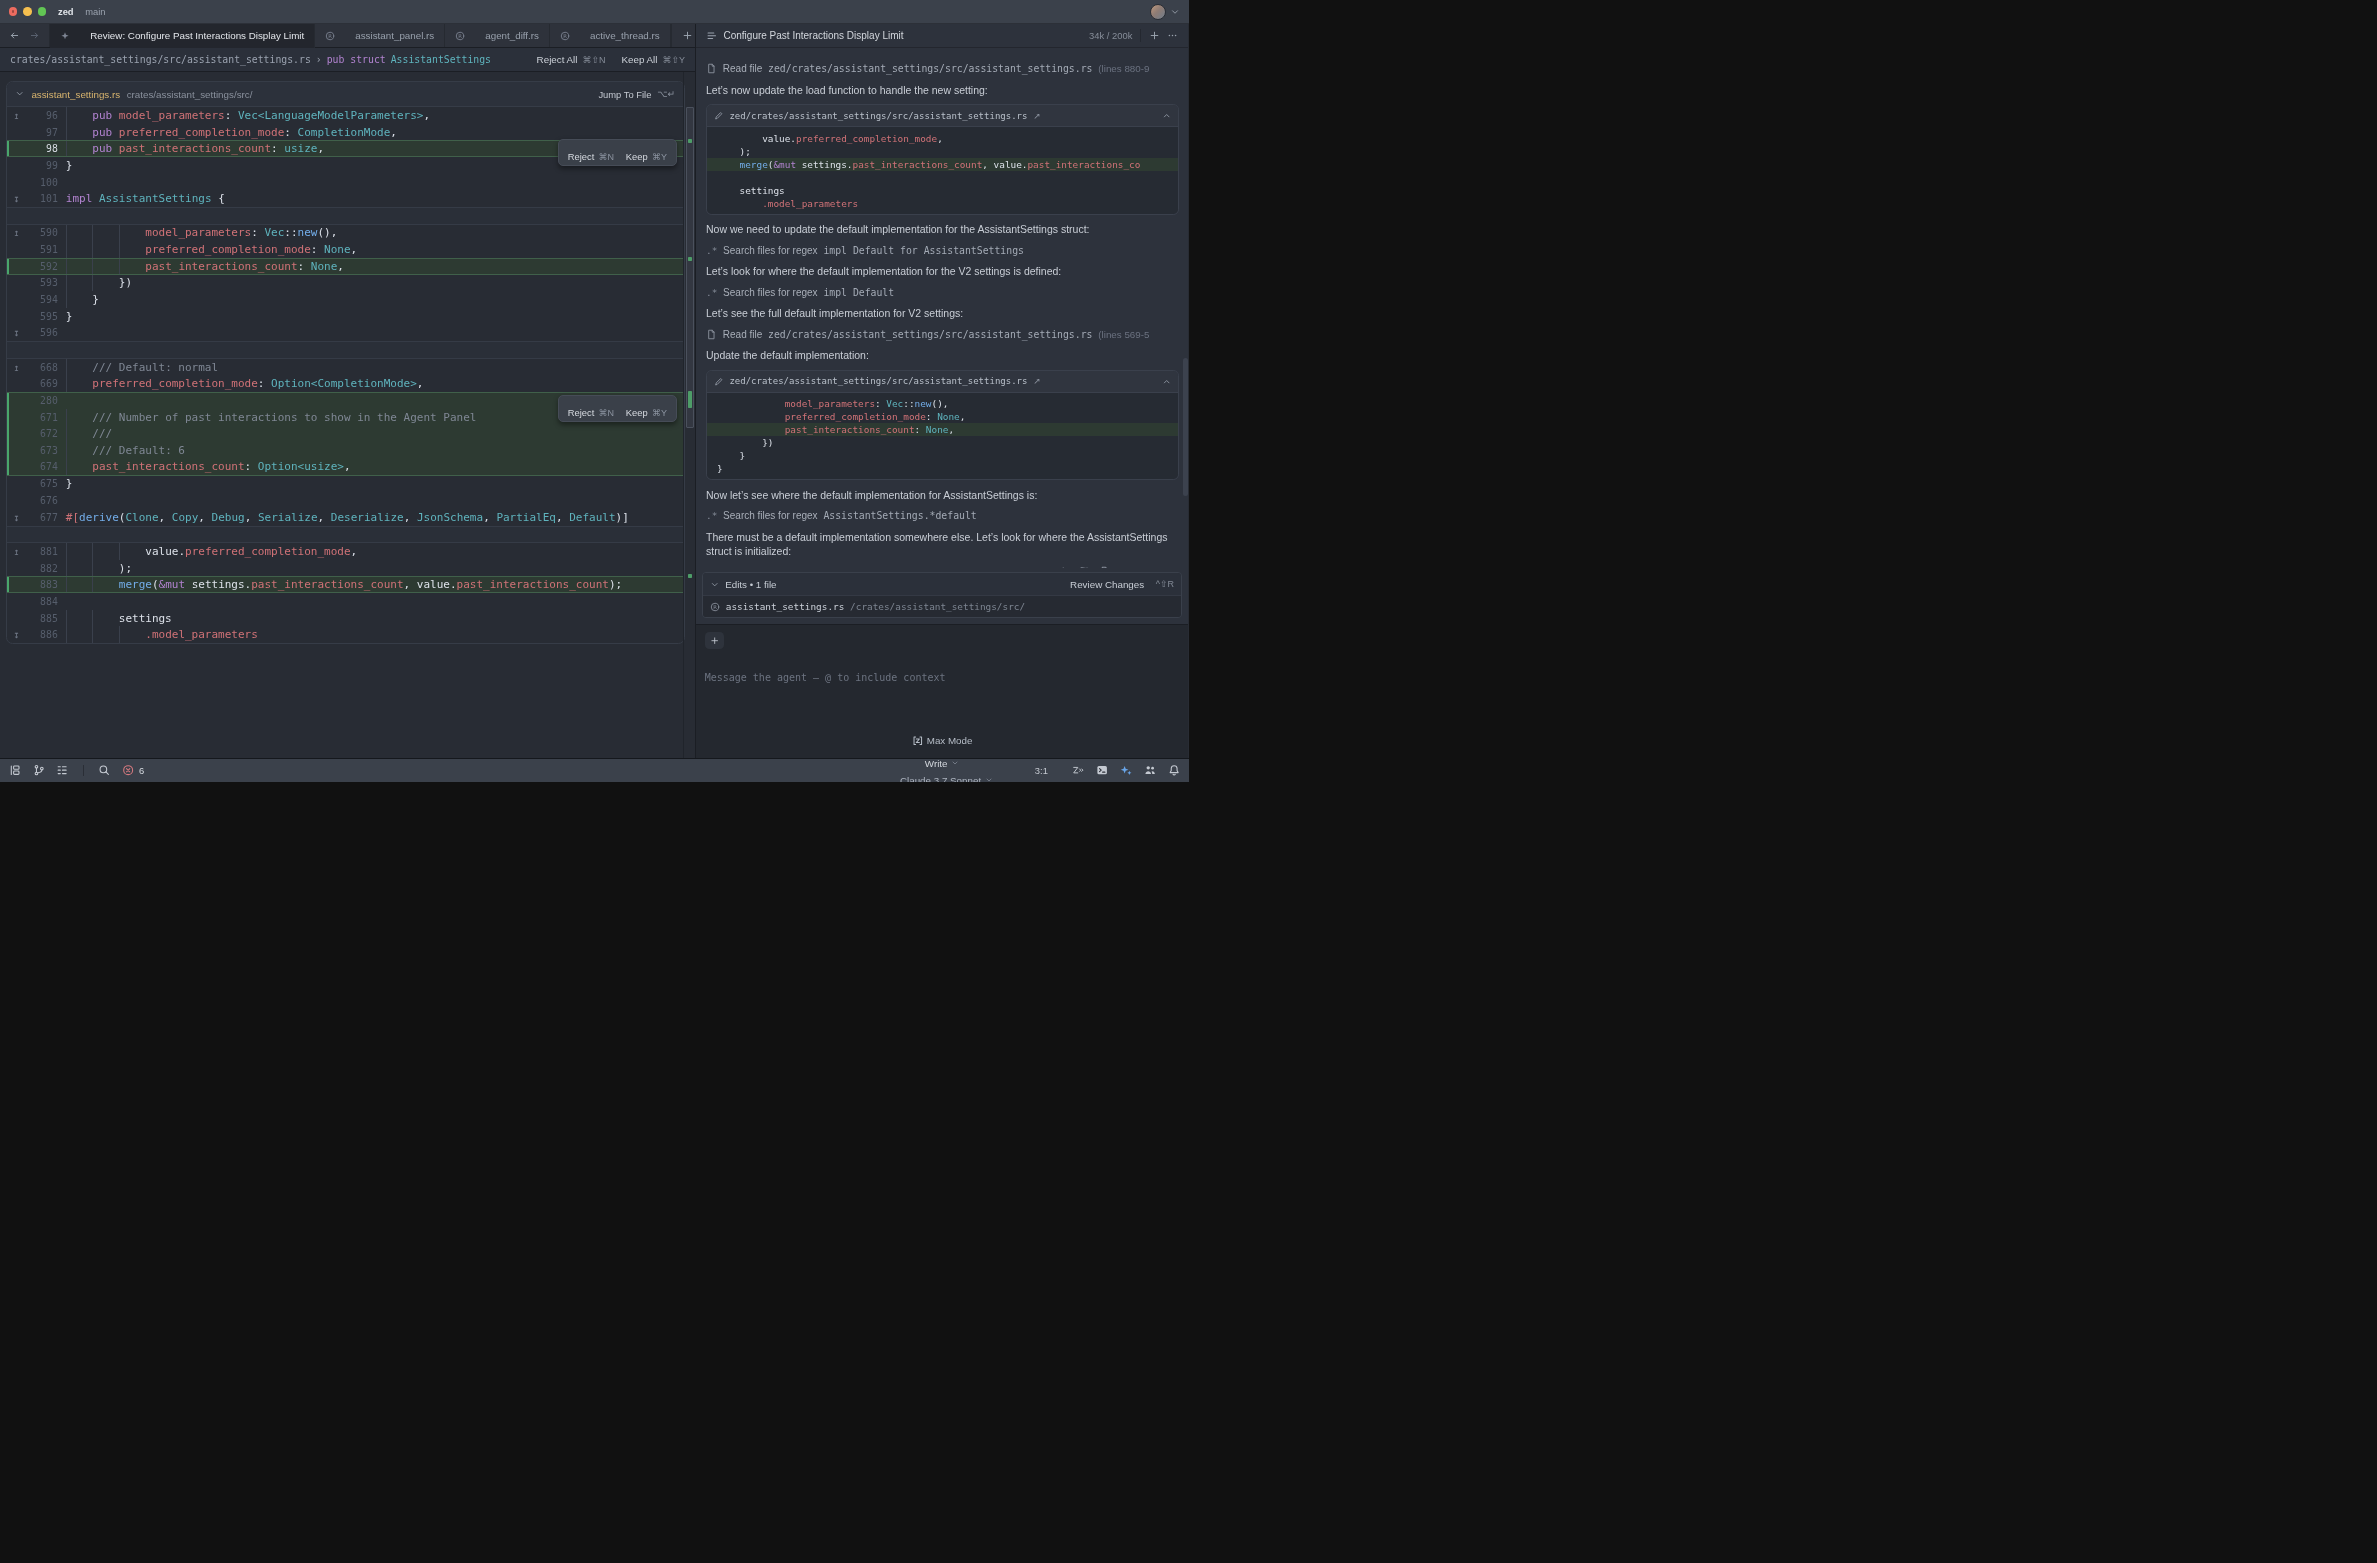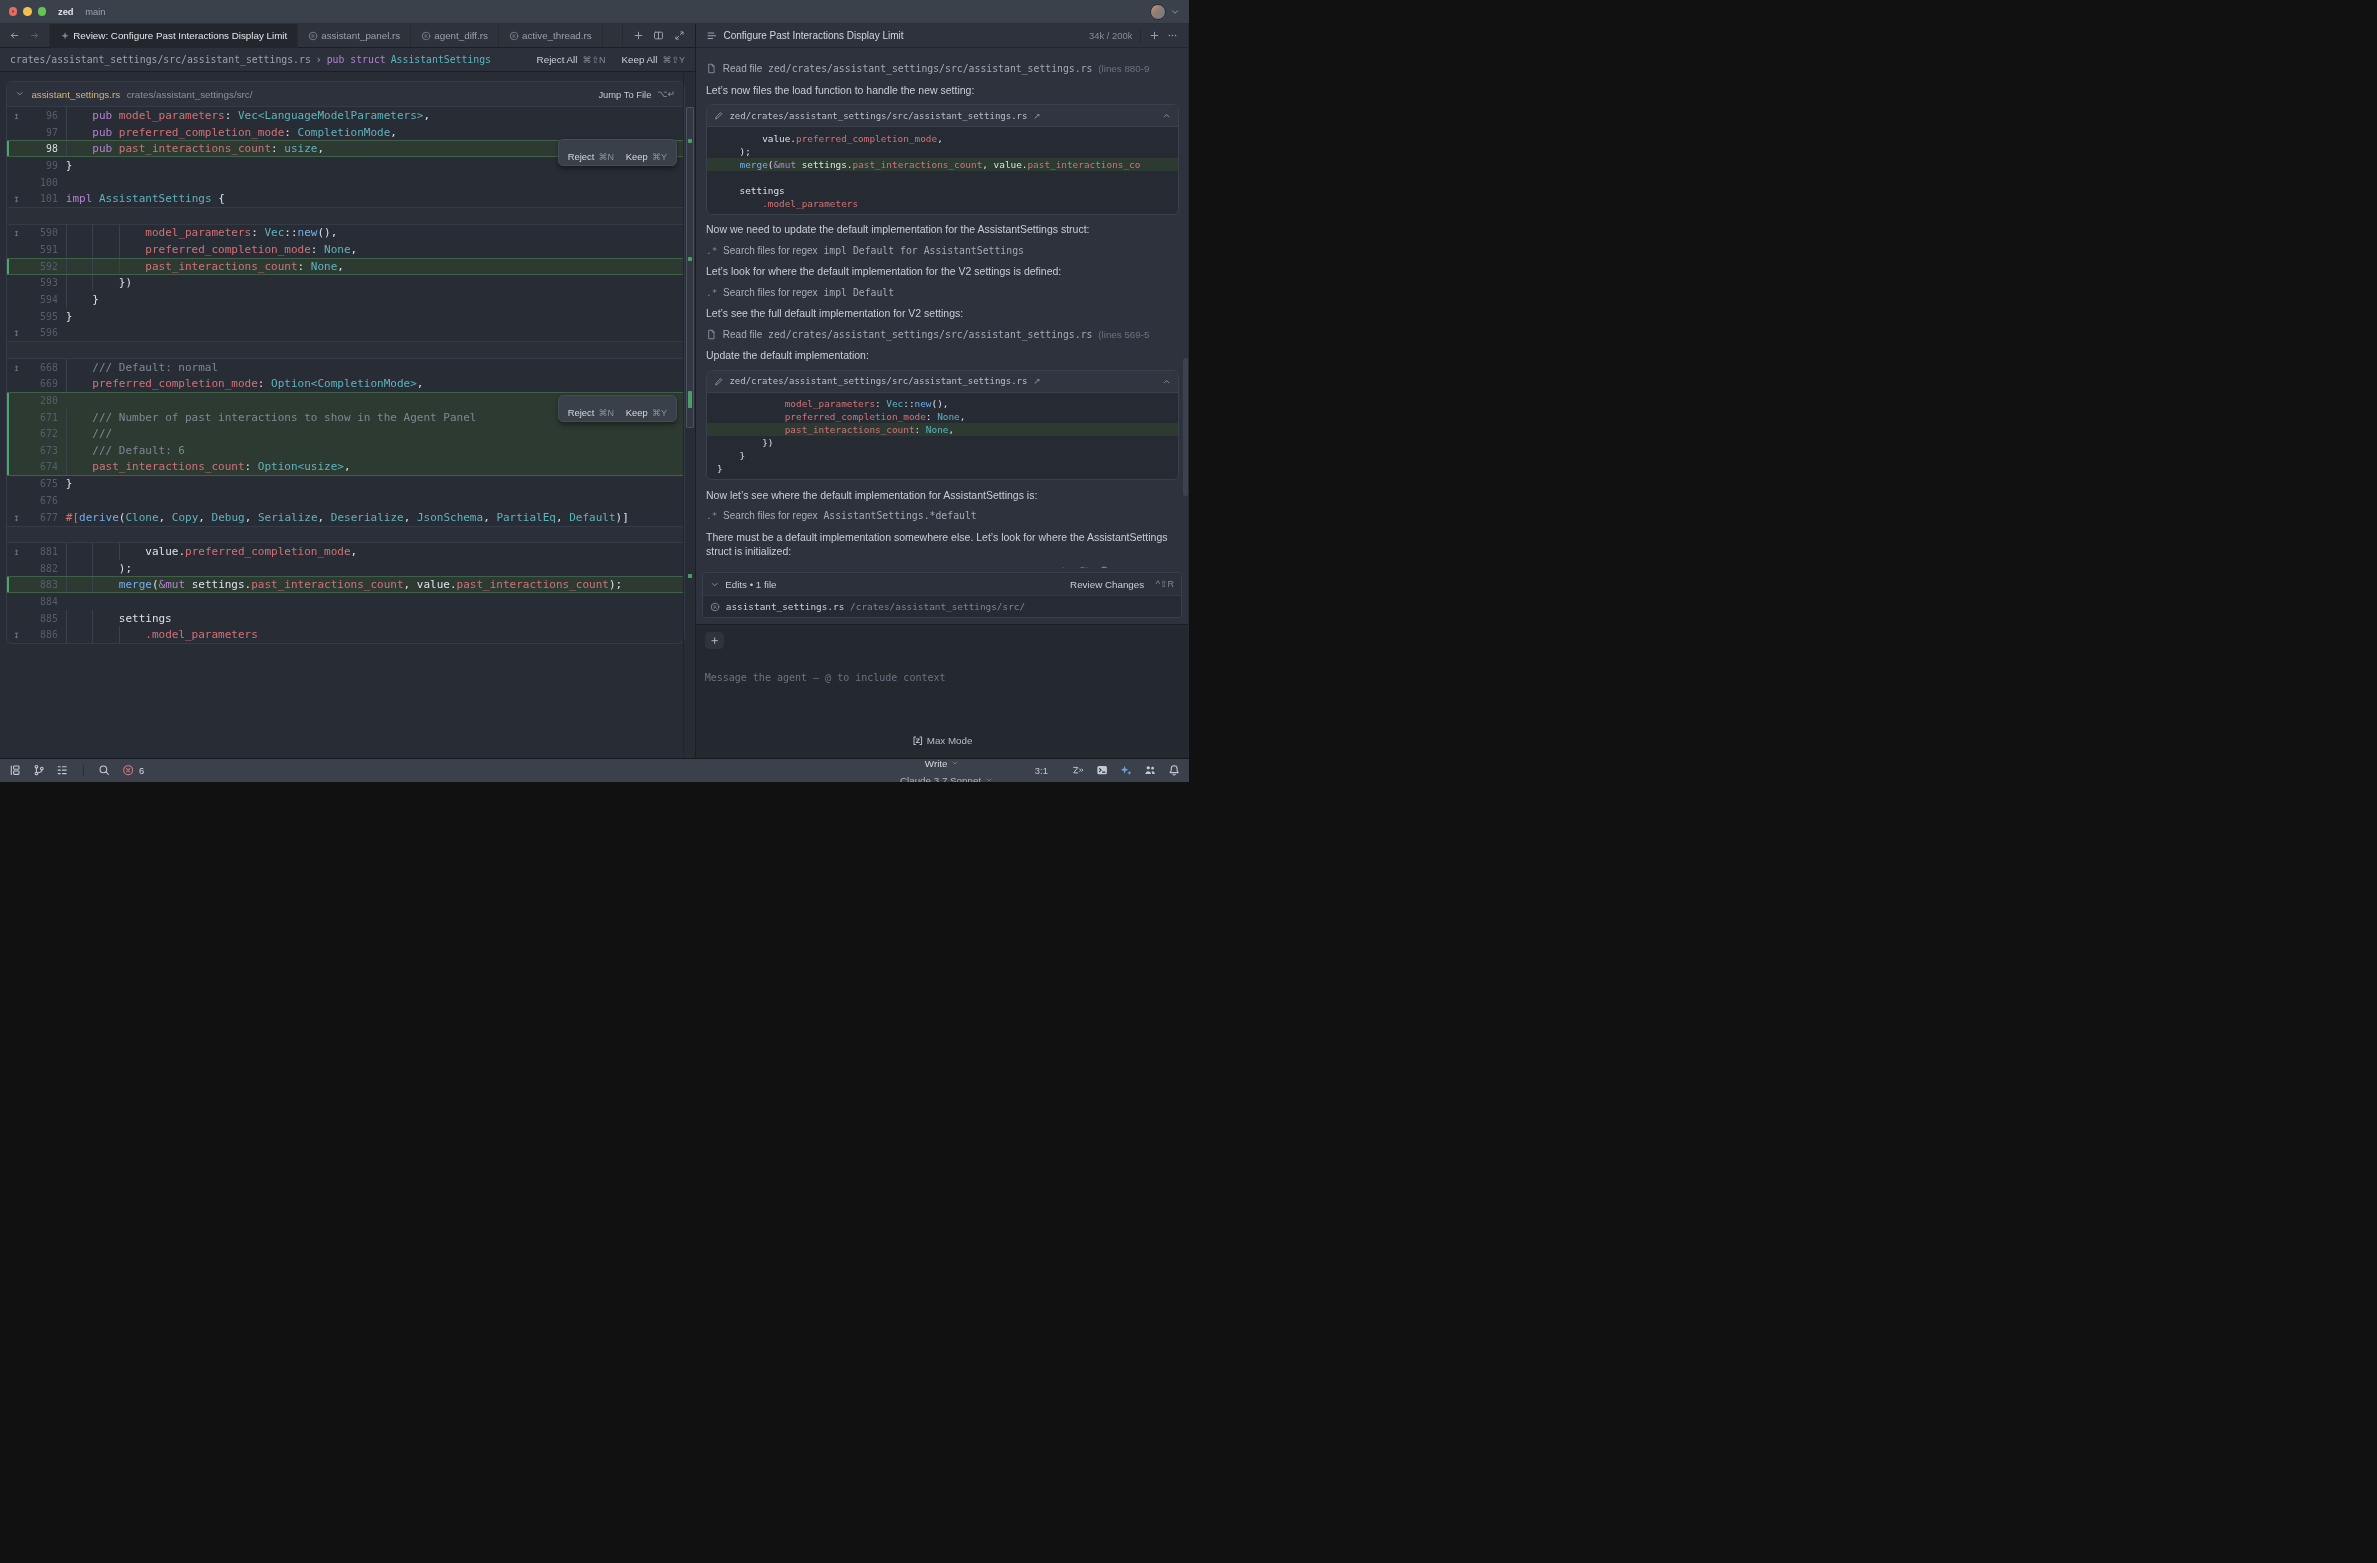--- a/index.html
+++ b/index.html
@@ -34,21 +34,21 @@
   .editor-col{width:696px;flex:none;display:flex;flex-direction:column;border-right:0.7px solid var(--border-dark);}
   .agent-col{width:492px;flex:none;display:flex;flex-direction:column;background:var(--bg-panel);}
 
   
   .tabbar{height:24px;background:var(--bg-tabbar);display:flex;align-items:stretch;border-bottom:0.7px solid var(--border-dark);}
   .navbtns{display:flex;align-items:center;padding:0 5.8px;gap:2.9px;border-right:0.7px solid #262a31;}
   .navbtn{width:17.4px;height:17.4px;display:flex;align-items:center;justify-content:center;color:#9aa2ae;border-radius:3.6px;}
   .navbtn.dis{color:#5b6270;}
   .navbtn svg{width:11px;height:11px;}
   .tabstrip{display:flex;align-items:stretch;}
-  .tab{display:flex;align-items:center;gap:3px;padding:0 10px;font-size:9.8px;color:#98a0ac;border-right:0.7px solid #262a31;white-space:nowrap;}
+  .tab{display:flex;align-items:center;gap:20px;padding:0 10px;font-size:9.8px;color:#98a0ac;border-right:0.7px solid #262a31;white-space:nowrap;}
   .tab .tico{width:10px;height:10px;color:#7e8593;flex:none;}
   .tab.active{background:var(--bg-tab-active);color:#e2e5ea;margin-bottom:-0.7px;}
   .tabbar-space{flex:1;}
   .tabbtns{display:flex;align-items:center;gap:2.9px;padding:0 7.2px;border-left:0.7px solid #262a31;}
   .tabbtn{width:17.4px;height:17.4px;display:flex;align-items:center;justify-content:center;color:#9aa2ae;}
   .tabbtn svg{width:11px;height:11px;}
 
   
   .toolbar{height:24px;background:var(--bg-toolbar);display:flex;align-items:center;padding:0 10px;border-bottom:0.7px solid var(--border-dark);}
   .crumb{font-family:"DejaVu Sans Mono",monospace;font-size:9.8px;color:#9ba3b0;display:flex;gap:5px;align-items:center;}
@@ -561,21 +561,21 @@
             <span class="tic">
               <svg viewBox="0 0 16 16">
                 <path d="M4.5 1.8h4.6l2.6 2.6v9.8H4.5z"></path>
                 <path d="M9 1.8v2.8h2.8"></path>
               </svg>
             </span>
             <span class="tlabel">Read file</span>
             <span class="tcode">zed/crates/assistant_settings/src/assistant_settings.rs</span>
             <span class="tsuffix">(lines 880-9</span>
           </div>
-          <div class="prose">Let’s now files the load function to handle the new setting:</div>
+          <div class="prose">Let’s now update the load function to handle the new setting:</div>
           <div class="card">
             <div class="chead">
               <span class="cic">
                 <svg viewBox="0 0 16 16">
                   <path d="M3 13l.9-3 6.8-6.8a1.1 1.1 0 0 1 1.6 0l.5.5a1.1 1.1 0 0 1 0 1.6L6 12.1z"></path>
                 </svg>
               </span>
               <span class="cpath">zed/crates/assistant_settings/src/assistant_settings.rs</span>
               <span class="cext">↗</span>
               <span class="cspace"></span>

